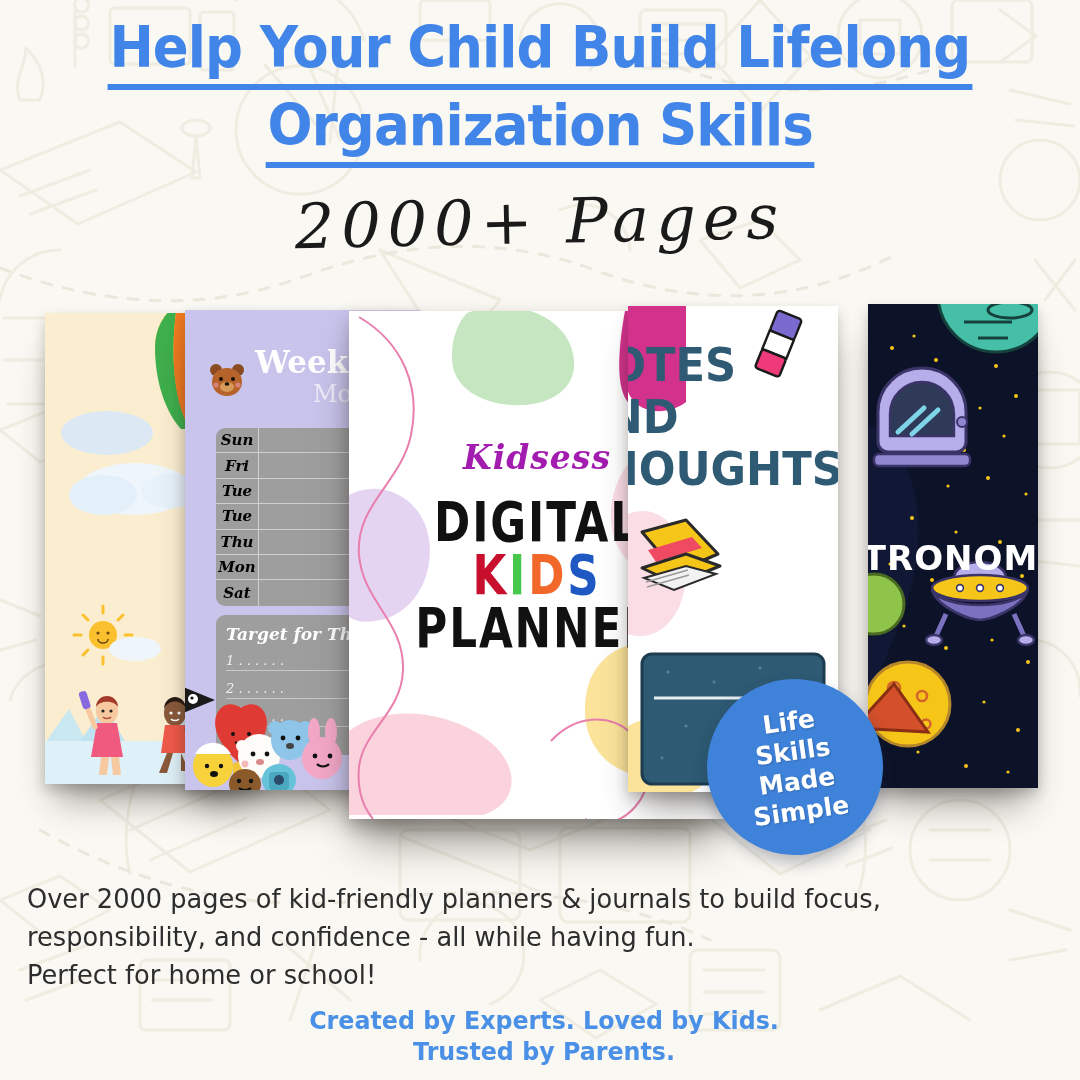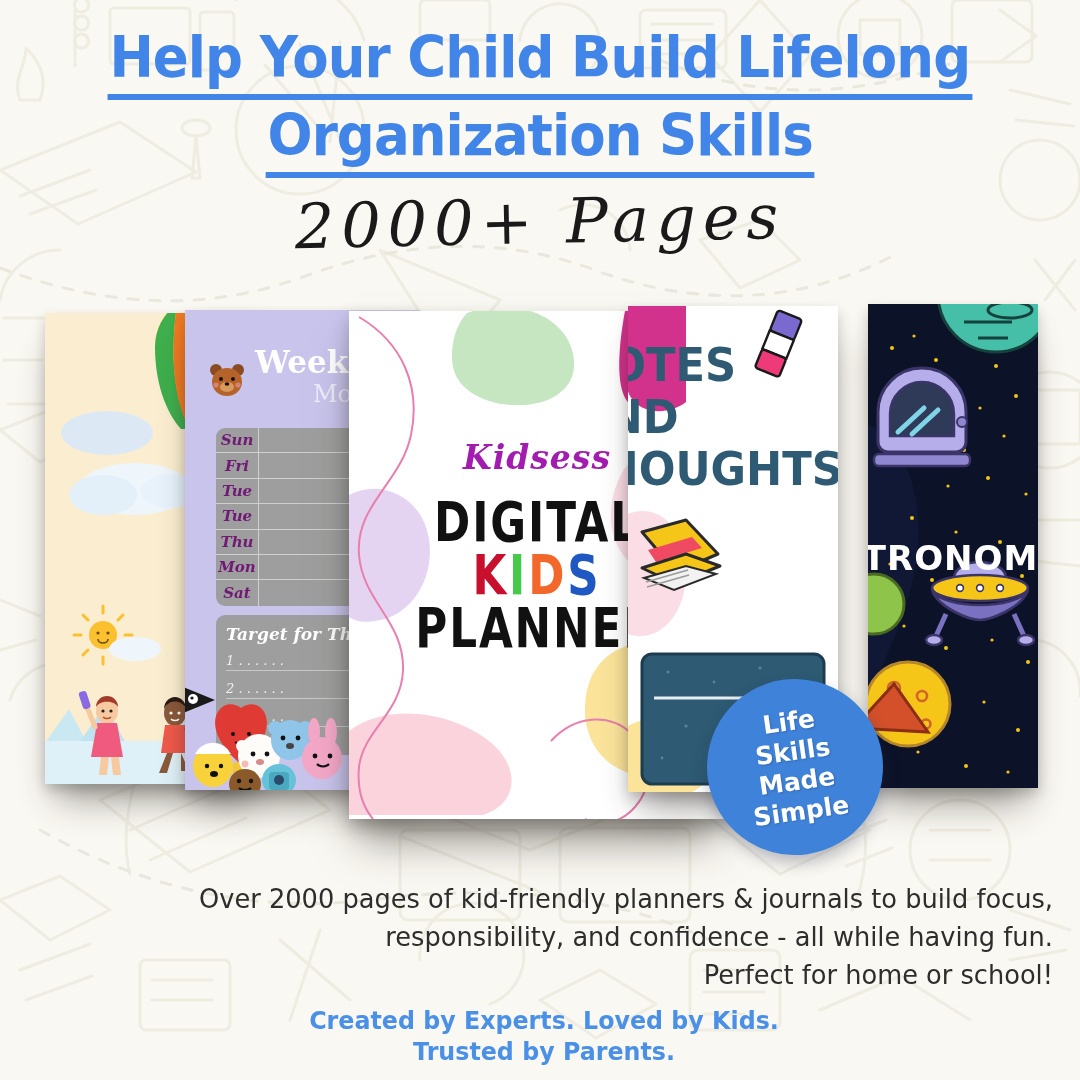--- a/index.html
+++ b/index.html
@@ -9,21 +9,21 @@
     background:#faf8f2;
     position:relative;
     overflow:hidden;
   }
 
   
   #bg-doodles { position:absolute; inset:0; z-index:0; opacity:1; }
 
   
   .headline {
-    position:absolute; top:22px; left:0; width:1080px;
+    position:absolute; top:12px; left:0; width:1080px;
     text-align:center; z-index:6;
   }
   .headline-line {
     display:inline-block;
     font-family:"DejaVu Sans", sans-serif;
     font-weight:bold;
     font-size:57px;
     line-height:70px;
     letter-spacing:-1px;
     color:#4285e8;
@@ -71,21 +71,21 @@
   }
   .wk-table {
     position:absolute; top:118px; left:31px; width:260px;
     border-radius:9px; overflow:hidden; background:#9e9e9e;
   }
   .wk-row { display:flex; height:25.4px; border-bottom:1px solid #cfcfcf; }
   .wk-row:last-child { border-bottom:none; }
   .wk-day {
     width:43px; flex:0 0 43px;
     font-family:"DejaVu Serif", serif; font-style:italic; font-weight:bold;
-    font-size:15px; color:#701a75; display:flex; align-items:center; justify-content:center;
+    font-size:15px; color:#000000; display:flex; align-items:center; justify-content:center;
     border-right:1px solid #cfcfcf;
   }
   .wk-cell { flex:1; }
   .wk-target {
     position:absolute; top:305px; left:31px; width:260px; height:140px;
     background:#9e9e9e; border-radius:9px; padding:9px 10px;
   }
   .wk-target-title {
     font-family:"DejaVu Serif", serif; font-style:italic; font-weight:bold;
     font-size:17px; color:#fff; white-space:nowrap; margin-bottom:9px;
@@ -146,21 +146,21 @@
     transform:rotate(-8deg);
   }
   .badge span {
     font-family:"DejaVu Sans", sans-serif; font-weight:bold; font-size:25px;
     color:#fff; line-height:30px; text-align:center;
     text-shadow:1px 1px 2px rgba(0,0,0,.18);
   }
 
   
   .body-copy {
-    position:absolute; top:880px; left:0; width:1080px; text-align:right; z-index:6;
+    position:absolute; top:880px; left:0; width:1080px; text-align:left; z-index:6;
   }
   .body-copy p {
     font-family:"DejaVu Sans", sans-serif; font-size:27px; line-height:38px;
     color:#2d2d2d; transform:scaleX(0.95);
   }
   .tagline {
     position:absolute; top:1005px; left:0; width:1080px; text-align:center; z-index:6;padding-left:8px;
   }
   .tagline p {
     font-family:"DejaVu Sans", sans-serif; font-weight:bold; font-size:25px;

